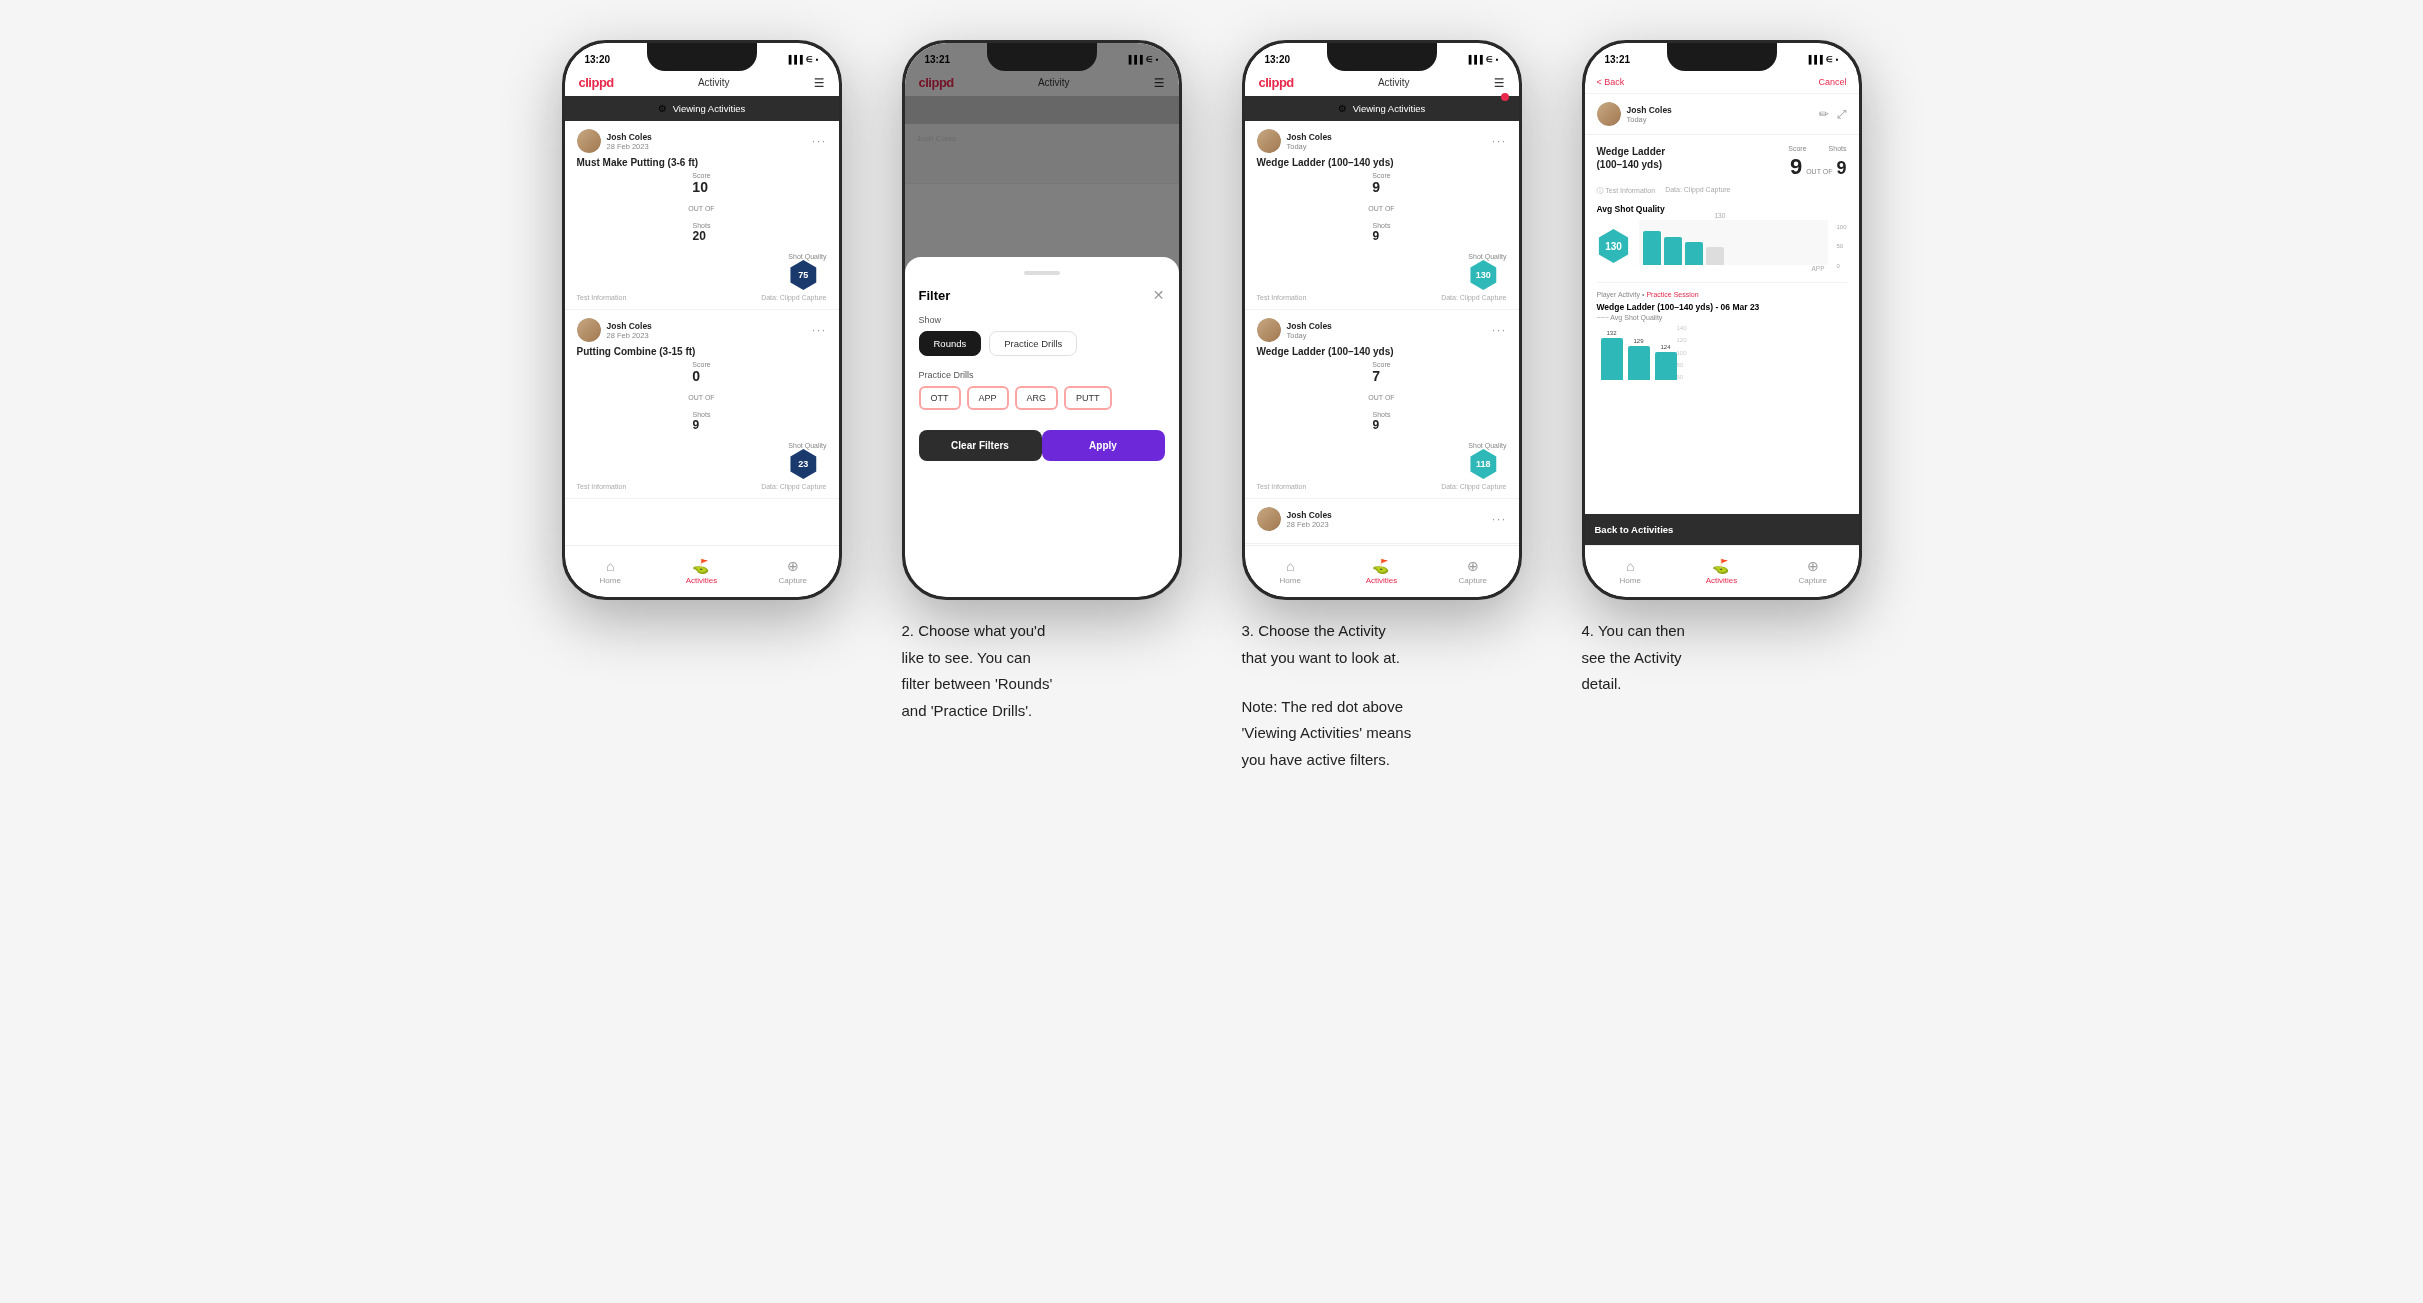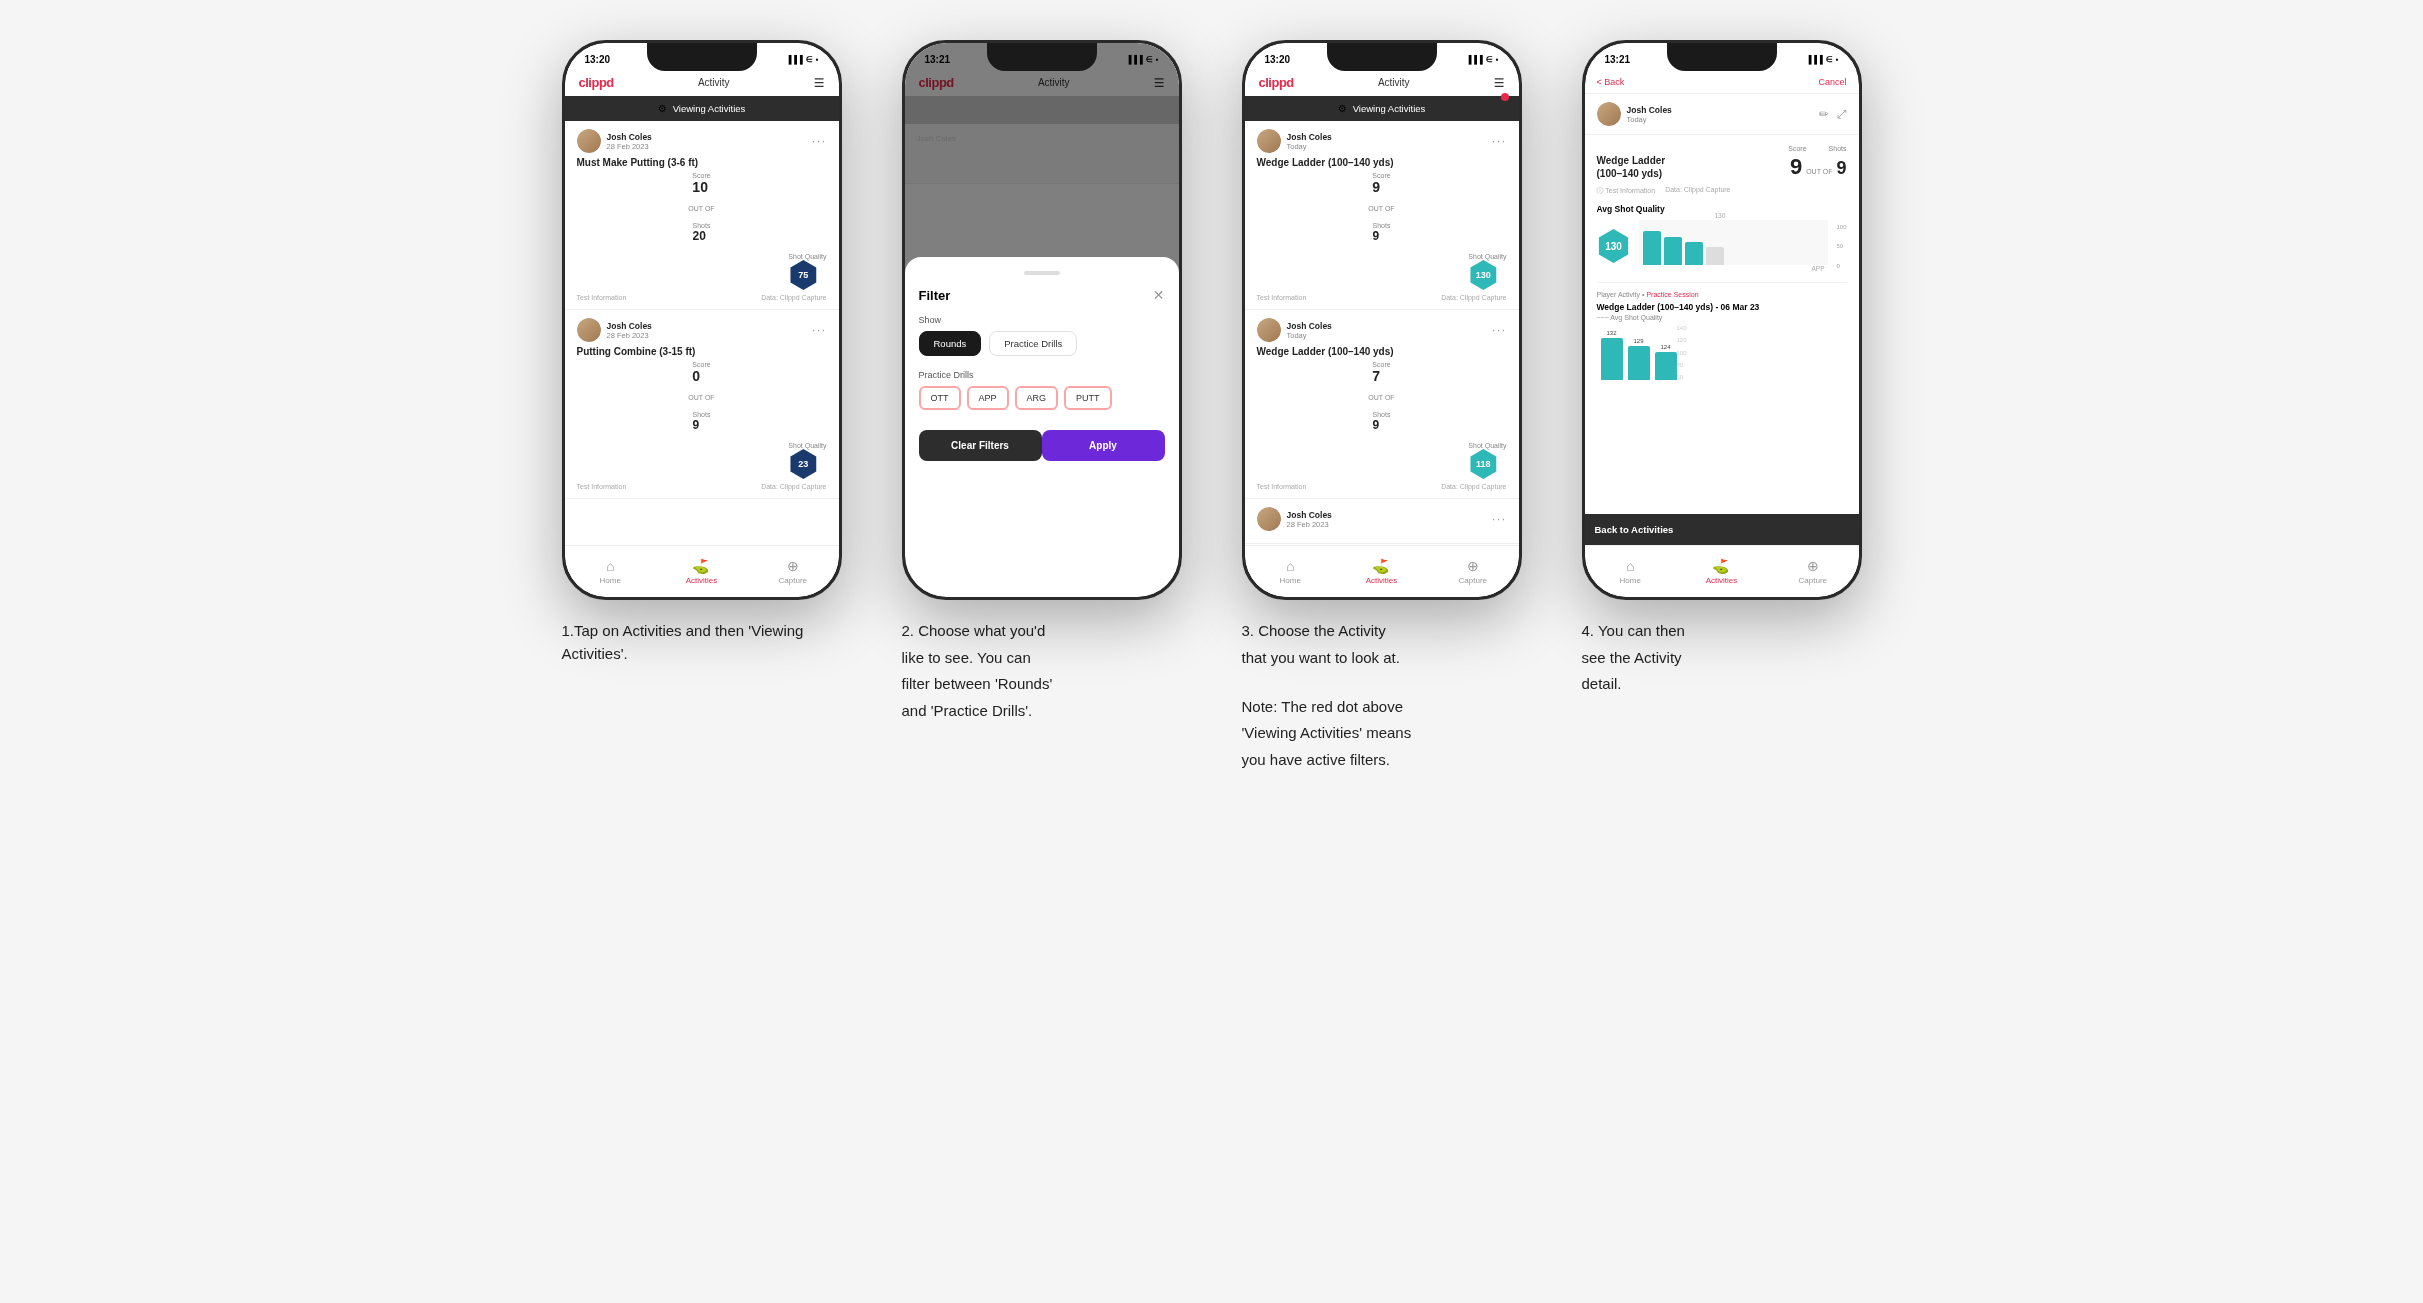--- a/index.html
+++ b/index.html
@@ -476,23 +476,20 @@
             <span class="nav-icon">⛳</span>
             <span>Activities</span>
           </div>
           <div class="nav-item">
             <span class="nav-icon">⊕</span>
             <span>Capture</span>
           </div>
         </div>
       </div>
     </div>
-    <div class="step-caption">
-      <p>1.Tap on Activities and then 'Viewing Activities'.</p>
-    </div>
   </div>
 
   <div class="step-container">
     <div class="phone-frame">
       <div class="phone-notch"></div>
       <div class="phone-screen">
 
         <div class="status-bar">
           <span class="status-time">13:21</span>
           <div class="status-icons">
@@ -720,21 +717,21 @@
           </div>
           <div class="detail-icons">
             <span>✏</span>
             <span>⤢</span>
           </div>
         </div>
 
         <div style="overflow-y:auto; height:calc(100% - 170px);">
           <div style="padding:10px 12px;">
 
-            <div style="display:flex; justify-content:space-between; align-items:flex-end; margin-bottom:6px;">
+            <div style="display:flex; justify-content:space-between; align-items:flex-start; margin-bottom:6px;">
               <div style="max-width:110px;">
                 <div style="font-size:10px; font-weight:700; line-height:1.3; color:#222;">Wedge Ladder<br>(100–140 yds)</div>
               </div>
               <div style="display:flex; flex-direction:column; align-items:flex-end;">
                 <div style="display:flex; gap:22px; font-size:7px; color:#888; margin-bottom:2px;">
                   <span>Score</span>
                   <span>Shots</span>
                 </div>
                 <div style="display:flex; align-items:baseline; gap:4px;">
                   <span style="font-size:22px; font-weight:800; color:#222;">9</span>

